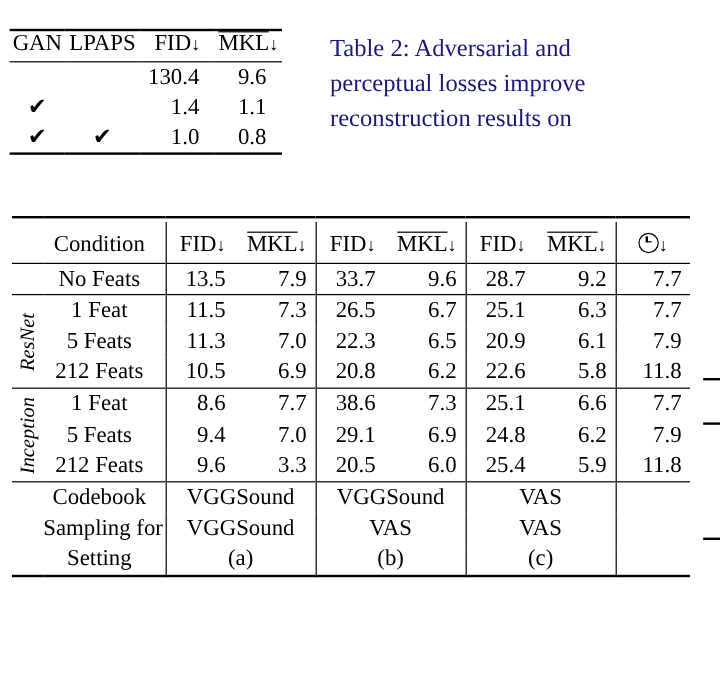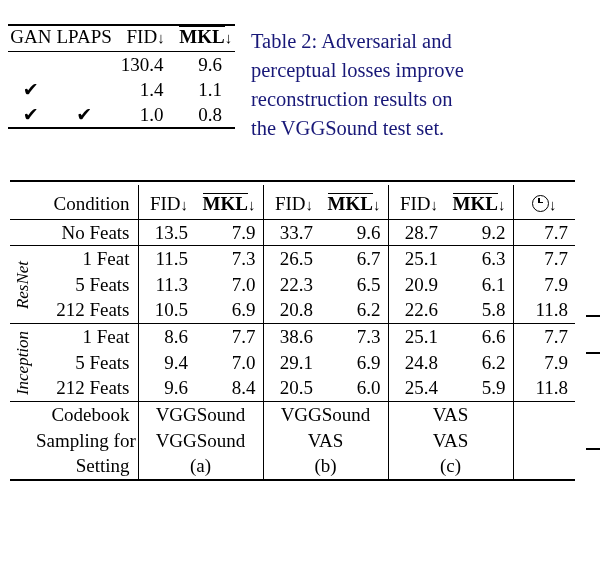--- a/index.html
+++ b/index.html
@@ -56,37 +56,36 @@
   .t1-bottom { border-top: 2.4px solid #000; }
   .pad-top-row td { padding-top: 4px; }
   .check { font-weight: bold; font-size: 17px; line-height: 1; }
 
   
   .ovl {
     border-top: 1.3px solid #000;
     padding-top: 0px;
     display: inline-block;
     line-height: 1.05;
-    font-weight: bold;
   }
   .arr { font-size: 15px; }
 
   
   #caption {
     width: 349px;
     padding: 27px 8px 0 8px;
     box-sizing: border-box;
     color: #181878;
     font-size: 20.5px;
     line-height: 1.42;
     text-align: justify;
     text-justify: inter-word;
     hyphens: none;
   }
-  #caption .cap-line { display: block; }
+  #caption .cap-line { display: block; margin-left: 24px; }
   .cap-j {
     display: flex;
     justify-content: space-between;
   }
 
   
   #table2-wrap {
     position: absolute;
     left: 0;
     top: 180px;
@@ -99,21 +98,21 @@
     width: 100%;
     font-size: 19px;
     table-layout: fixed;
   }
   #table2 td, #table2 th {
     padding: 0;
     font-weight: normal;
     white-space: nowrap;
     font-size: 19px;
   }
-  #table2 .cond  { text-align: right; padding-right: 8px; }
+  #table2 .cond  { text-align: center; padding-right: 8px; }
   #table2 .num   { text-align: right; padding-right: 7px; }
   #table2 .numl  { text-align: right; padding-right: 7px; }
   #table2 .ctr   { text-align: center; }
   .vl { border-left: 1.3px solid #000; padding-left: 8px !important; }
   #table2 tr.h { height: 26px; }
   #table2 tr.hdr td { height: 30px; vertical-align: bottom; padding-bottom: 4px; }
   .sep-heavy td { border-top: 2.4px solid #000; }
   .sep-light td { border-top: 1.2px solid #000; }
 
   
@@ -217,21 +216,20 @@
     <span class="cap-line cap-j">
       <span>perceptual</span>
       <span>losses</span>
       <span>improve</span>
     </span>
     <span class="cap-line cap-j">
       <span>reconstruction</span>
       <span>results</span>
       <span>on</span>
     </span>
-    <span class="cap-line">the VGGSound test set.</span>
   </div>
 </div>
 
 <div id="table2-wrap">
   <table id="table2">
     <colgroup>
       <col style="width:26px">
       <col style="width:102px">
       <col style="width:57px">
       <col style="width:68px">
@@ -323,21 +321,21 @@
       <td class="num">7.0</td>
       <td class="numl vl">29.1</td>
       <td class="num">6.9</td>
       <td class="numl vl">24.8</td>
       <td class="num">6.2</td>
       <td class="num vl">7.9</td>
     </tr>
     <tr class="h">
       <td class="cond">212 Feats</td>
       <td class="numl vl">9.6</td>
-      <td class="num">8.4</td>
+      <td class="num">3.3</td>
       <td class="numl vl">20.5</td>
       <td class="num">6.0</td>
       <td class="numl vl">25.4</td>
       <td class="num">5.9</td>
       <td class="num vl">11.8</td>
     </tr>
 
     <tr class="sep-light h">
       <td></td>
       <td class="cond">Codebook</td>

